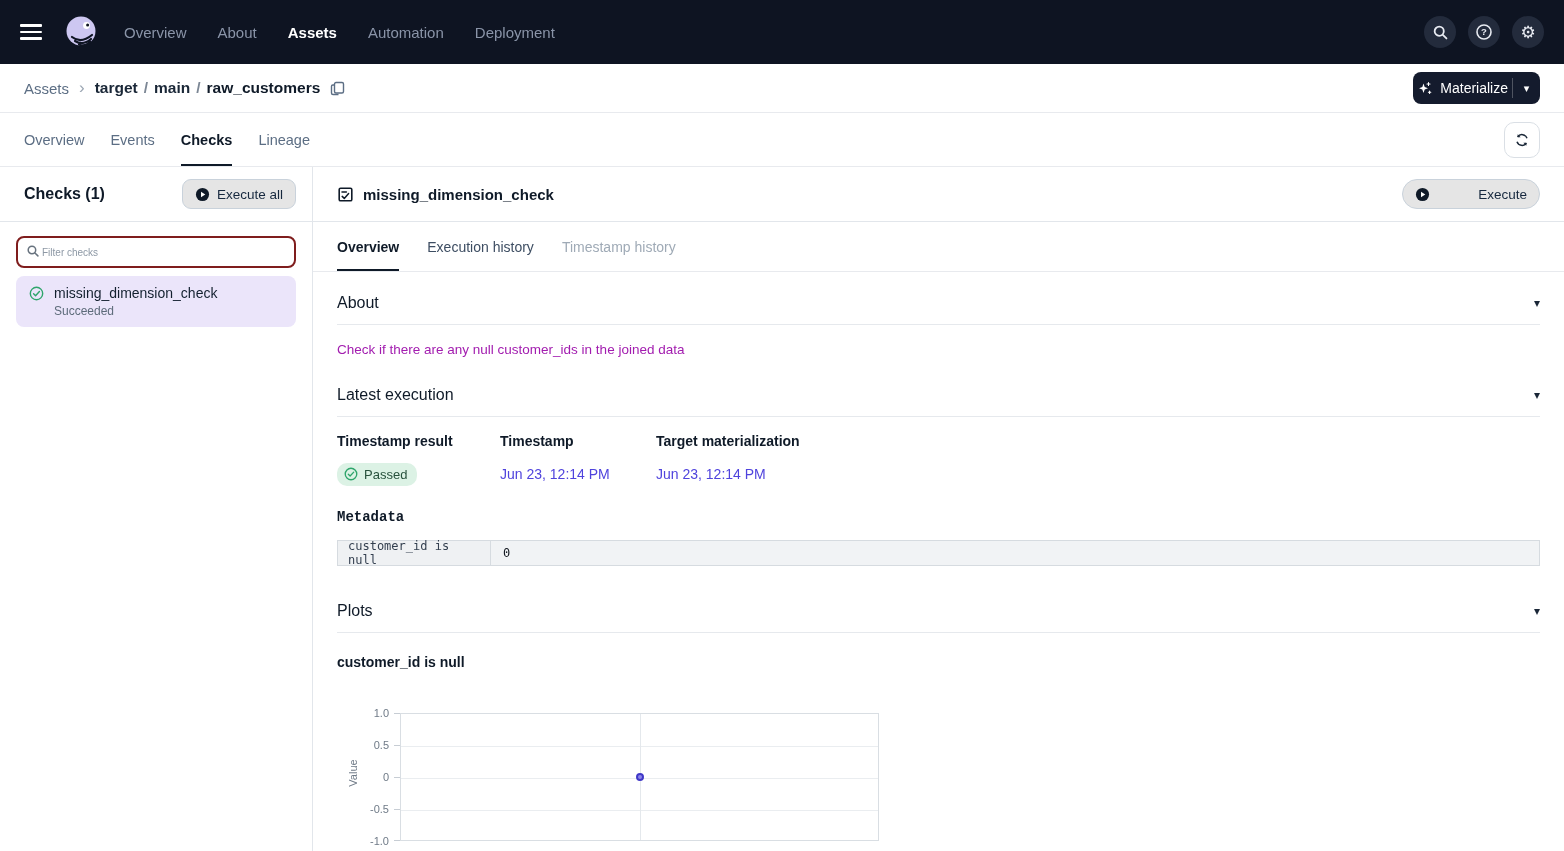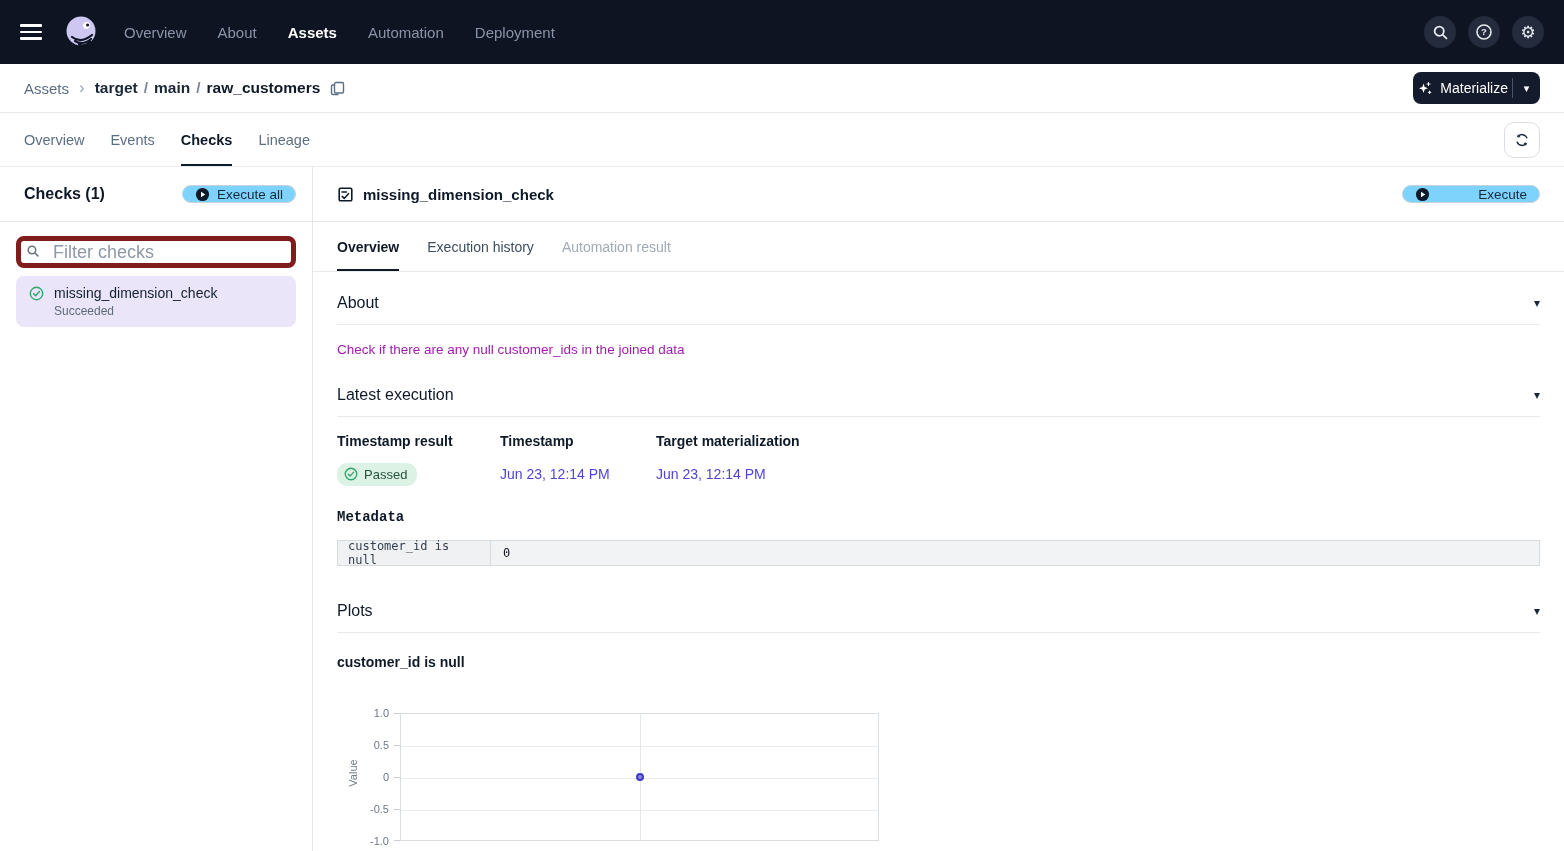--- a/index.html
+++ b/index.html
@@ -42,29 +42,29 @@
   .tab-right { margin-left:auto; display:flex; align-items:center; }
   .refresh-btn { width:36px; height:36px; border:1px solid #DADFE5; border-radius:10px; background:#fff;
                  display:flex; align-items:center; justify-content:center; cursor:pointer; color:#1A2737; }
 
   
   .content { display:flex; height:684px; }
   .leftpanel { width:313px; border-right:1px solid #E2E6EB; flex:none; display:flex; flex-direction:column; }
   .lp-header { height:55px; border-bottom:1px solid #E2E6EB; display:flex; align-items:center;
                justify-content:space-between; padding:0 16px 0 24px; flex:none; }
   .lp-title { font-size:16px; font-weight:700; color:#0F1A28; }
-  .btn { height:18px; background:#7dd3fc; border:1px solid #C9D2DB; display:inline-flex; align-items:center;
+  .btn { height:30px; background:#e5e5e5; border:1px solid #C9D2DB; display:inline-flex; align-items:center;
          gap:7px; padding:0 12px; font-size:13.5px; font-weight:500; color:#16283E; cursor:pointer;
          font-family:inherit; }
   .btn.r9 { border-radius:9px; }
   .btn.pill { border-radius:15px;gap:48px; }
   .lp-body { padding:14px 16px; }
   .filter-wrap { position:relative; }
-  .filter-input { width:100%; height:32px; border:5px solid #7f1d1d; border-radius:8px; padding:0 10px 0 32px;
-                  font-size:18px; color:#16283E; font-family:inherit; outline:none; }
+  .filter-input { width:100%; height:32px; border:2px solid #7f1d1d; border-radius:8px; padding:0 10px 0 24px;
+                  font-size:10px; color:#16283E; font-family:inherit; outline:none; }
   .filter-input::placeholder { color:#8D98A5; }
   .filter-icon { position:absolute; left:10px; top:8px; color:#67727E; }
   .check-item { margin-top:8px; background:#EBE5FA; border-radius:8px; padding:9px 12px 9px 13px; cursor:pointer; }
   .check-item-row { display:flex; align-items:center; gap:10px; }
   .check-item-name { font-size:14px; color:#13202F; }
   .check-item-status { font-size:12px; color:#5D6B7A; margin:3px 0 0 25px; }
 
   
   .mainpanel { flex:1; display:flex; flex-direction:column; min-width:0; }
   .mp-header { height:55px; border-bottom:1px solid #E2E6EB; display:flex; align-items:center;
@@ -267,21 +267,21 @@
           <circle cx="8" cy="8" r="7" fill="#0F1A28"></circle>
           <path d="M6.4 5 L11 8 L6.4 11 Z" fill="#fff"></path>
         </svg>
         <span>Execute</span>
       </button>
     </div>
 
     <div class="innertabs">
       <div class="itab active">Overview</div>
       <div class="itab">Execution history</div>
-      <div class="itab muted">Automation result</div>
+      <div class="itab muted">Timestamp history</div>
     </div>
 
     <div class="mp-body">
 
       <div class="section-head" id="about-head">
         <div class="section-title">About</div>
         <div class="caret">
           <span>▾</span>
         </div>
       </div>

